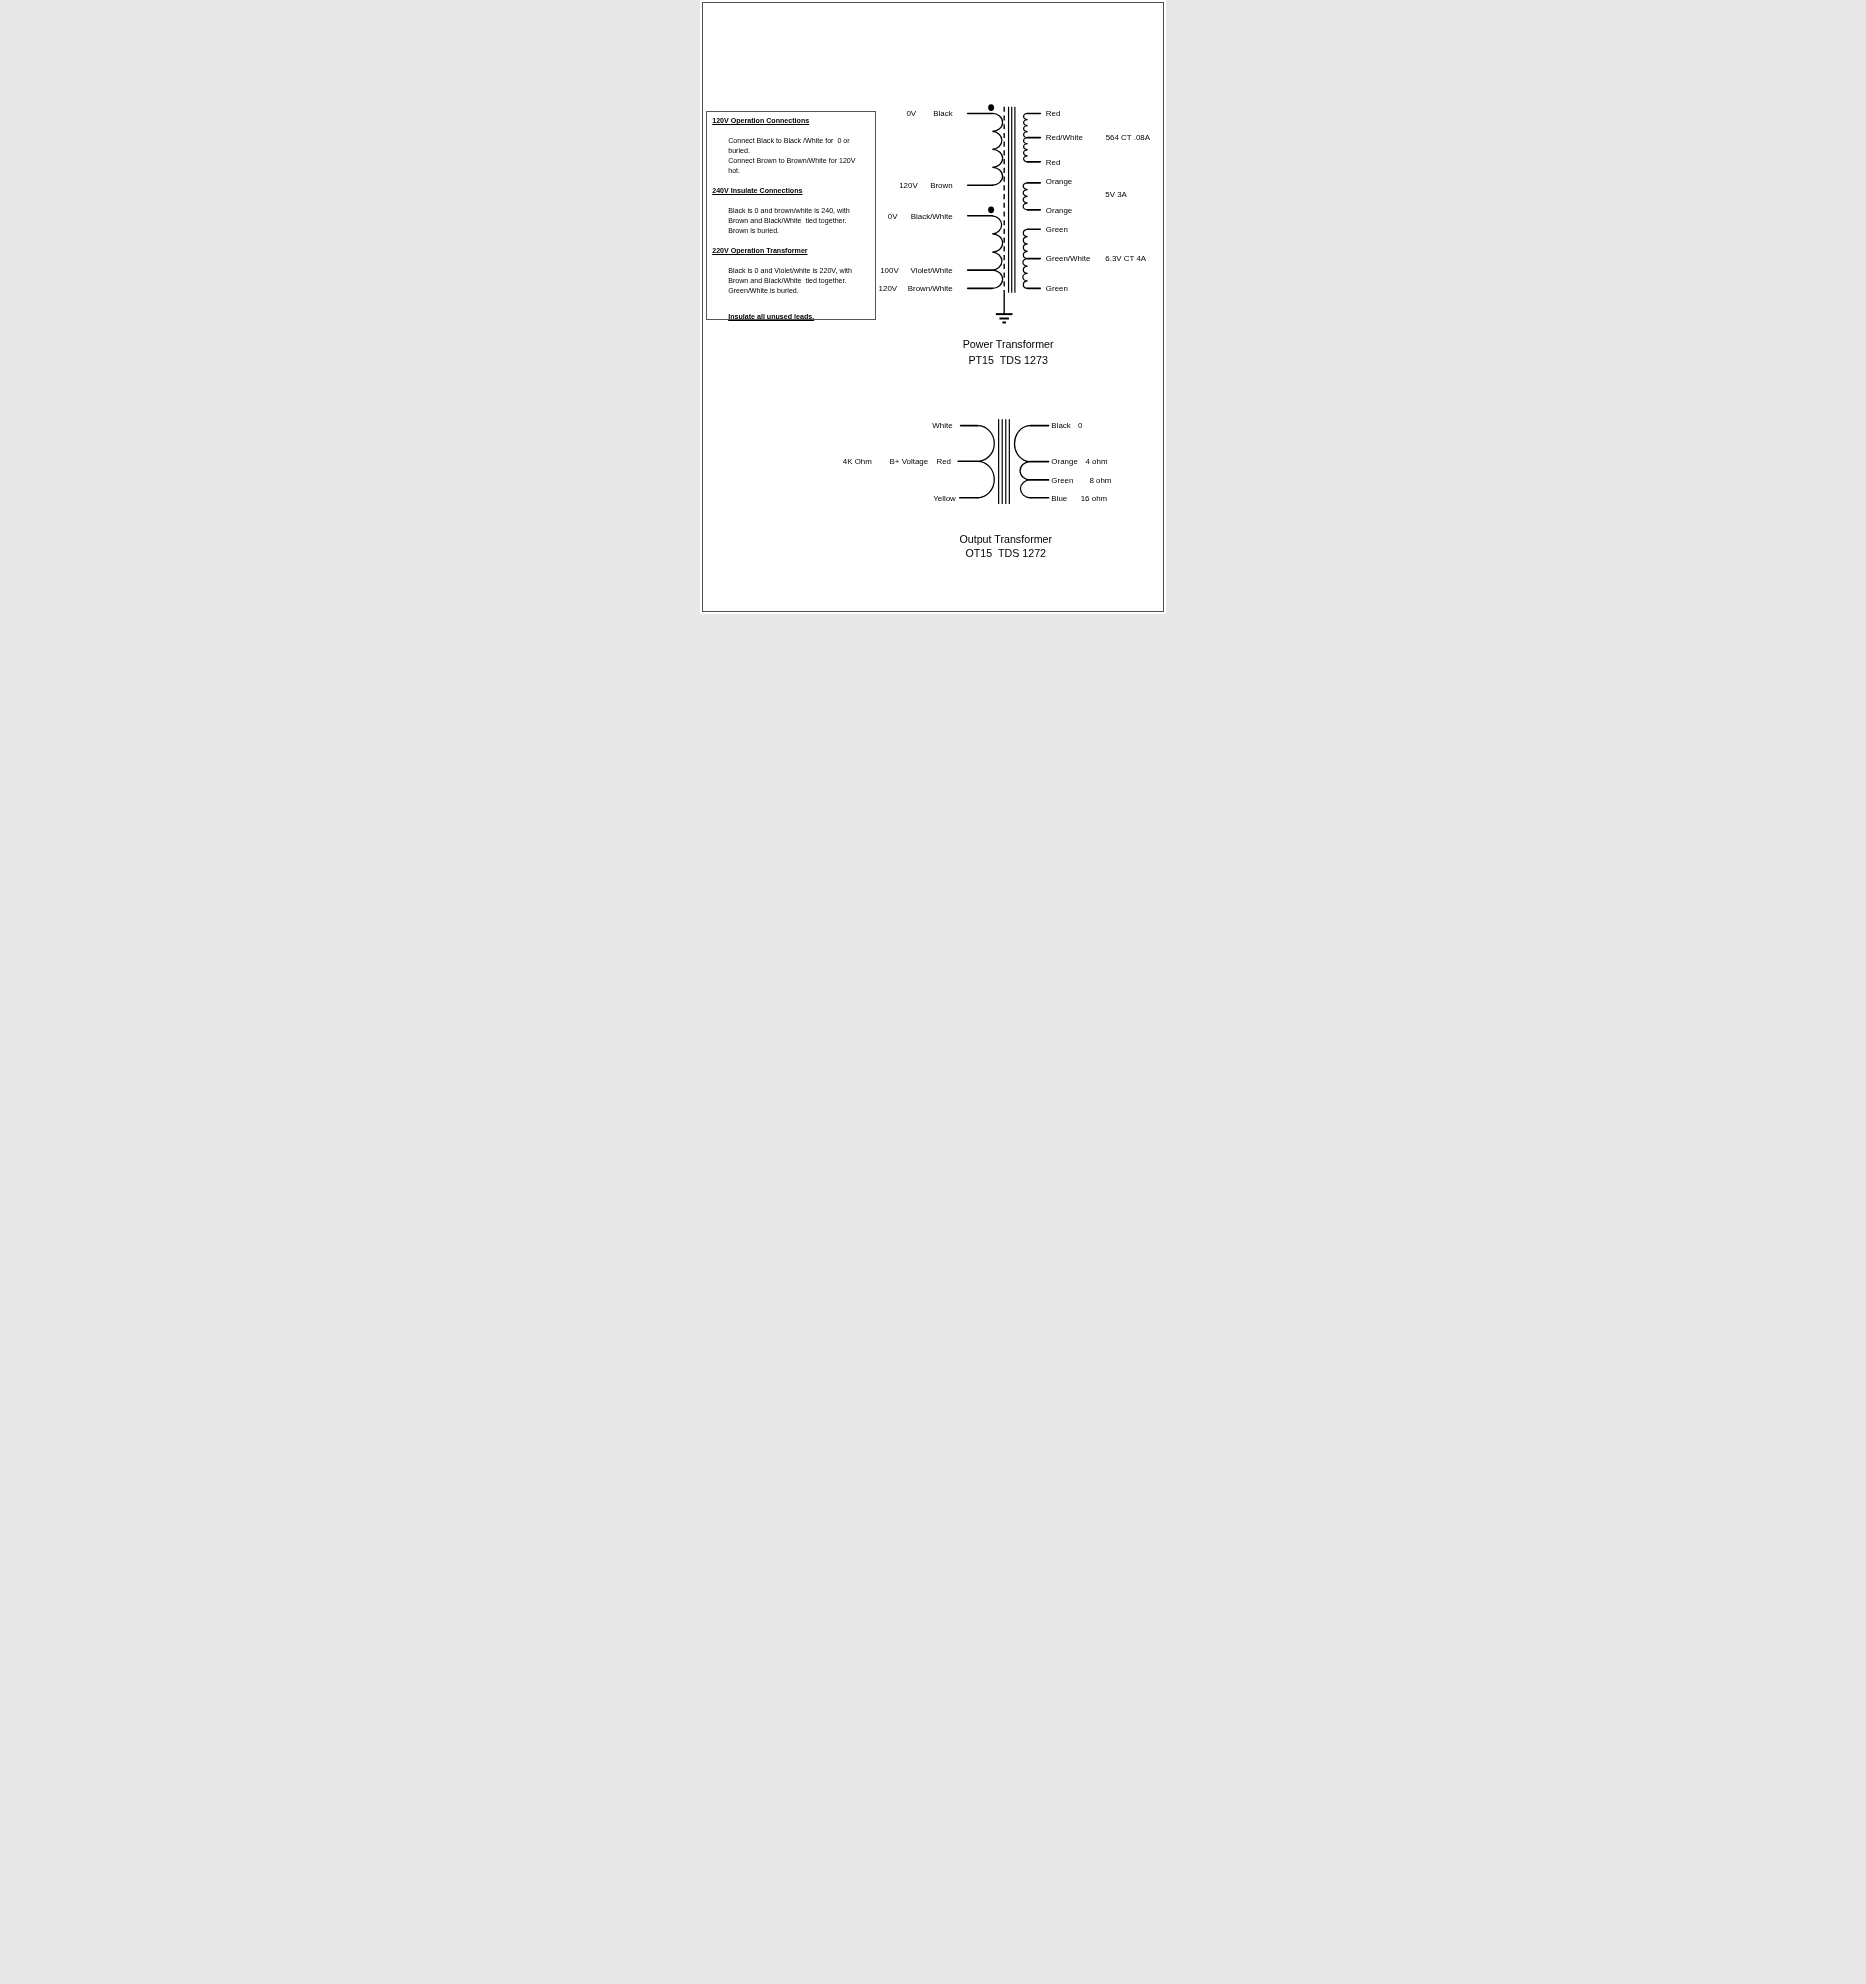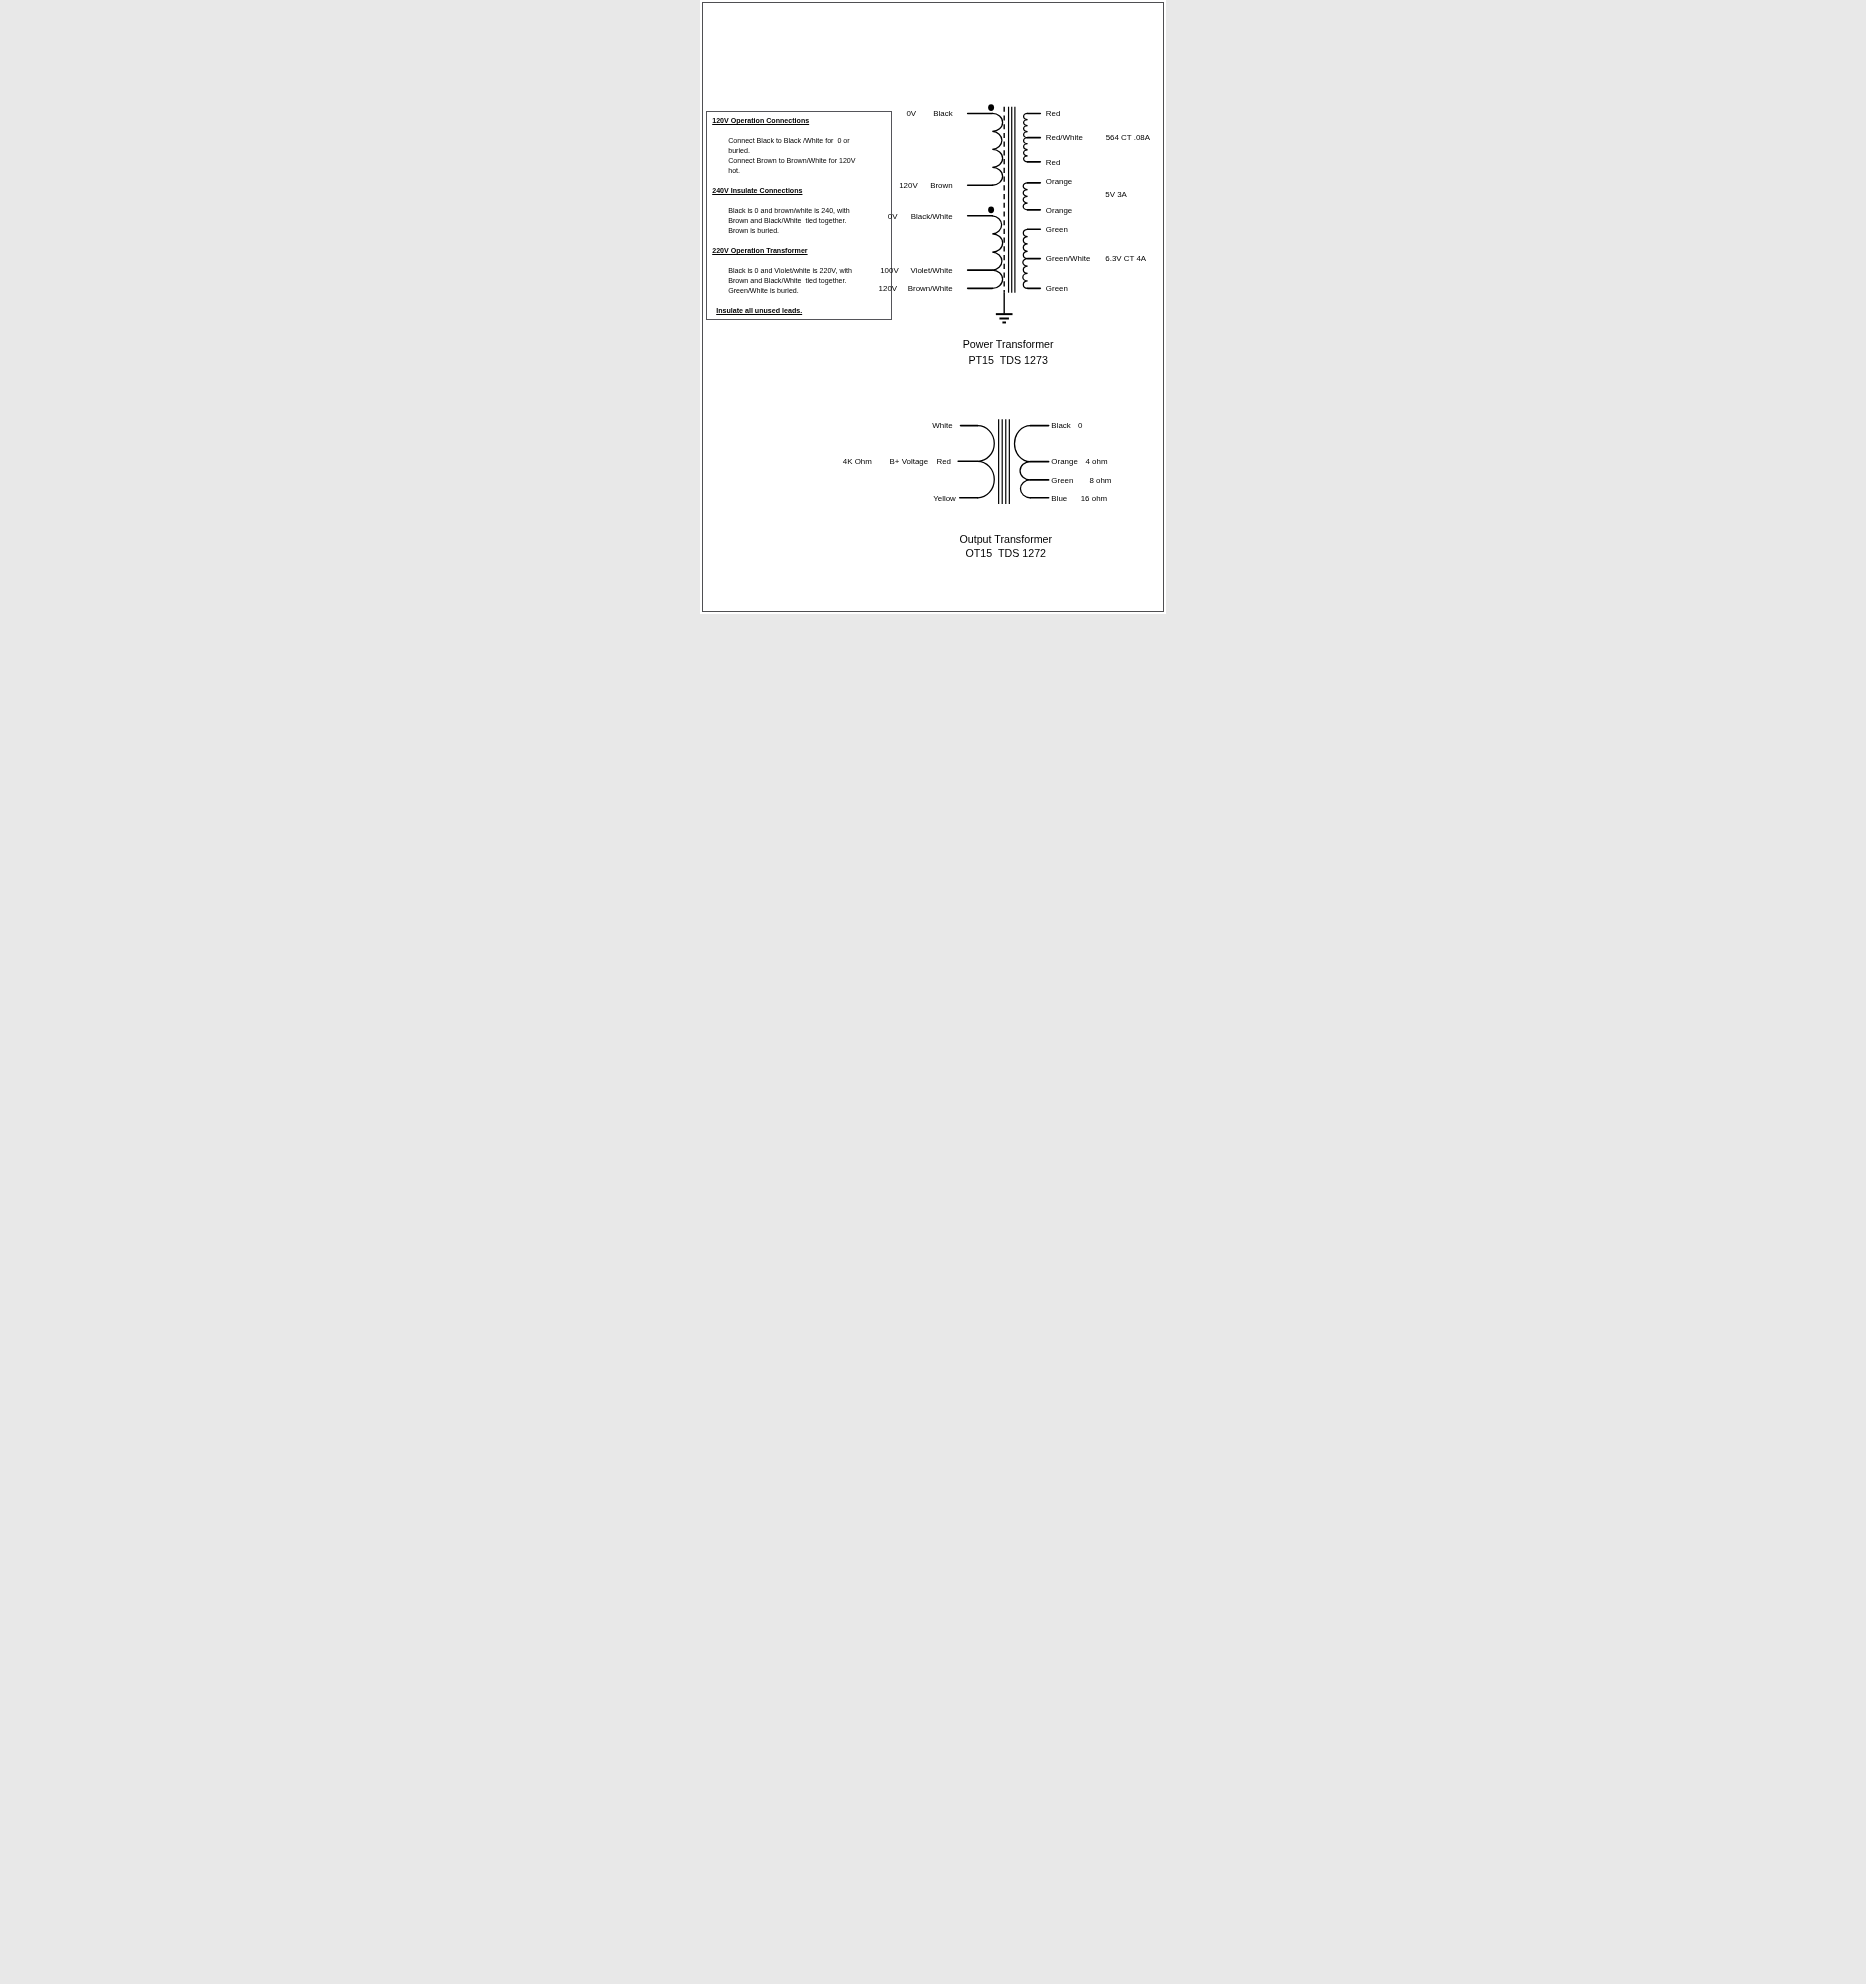--- a/index.html
+++ b/index.html
@@ -15,21 +15,21 @@
   }
   .page-frame {
     position: absolute;
     left: 2.4px; top: 2.4px; right: 2.4px; bottom: 2.4px;
     border: 0.8px solid #4f4f52;
     pointer-events: none;
   }
   .info-box {
     position: absolute;
     left: 6px; top: 111px;
-    width: 186px; height: 209px;
+    width: 170px; height: 209px;
     border: 0.8px solid #55555a;
     box-sizing: border-box;
     padding: 4px 5.2px;
     font-size: 7.1px;
     line-height: 10px;
   }
   .ib-heading {
     font-weight: bold;
     text-decoration: underline;
     text-decoration-thickness: 0.8px;
@@ -37,21 +37,21 @@
     margin: 0 0 10px 0;
     white-space: pre;
   }
   .ib-para { margin: 0 0 10px 16px; }
   .ib-line { white-space: pre; }
   .ib-footer {
     font-weight: bold;
     text-decoration: underline;
     text-decoration-thickness: 0.8px;
     text-underline-offset: 1.2px;
-    margin: 4px;
+    margin: 16px;
     white-space: pre;
   }
   svg.diagram-canvas { position: absolute; left: 0; top: 0; }
   svg text {
     font-family: "Liberation Sans", sans-serif;
     font-size: 20px;
     fill: #000;
     white-space: pre;
   }
   svg text.title { font-size: 27px; }

